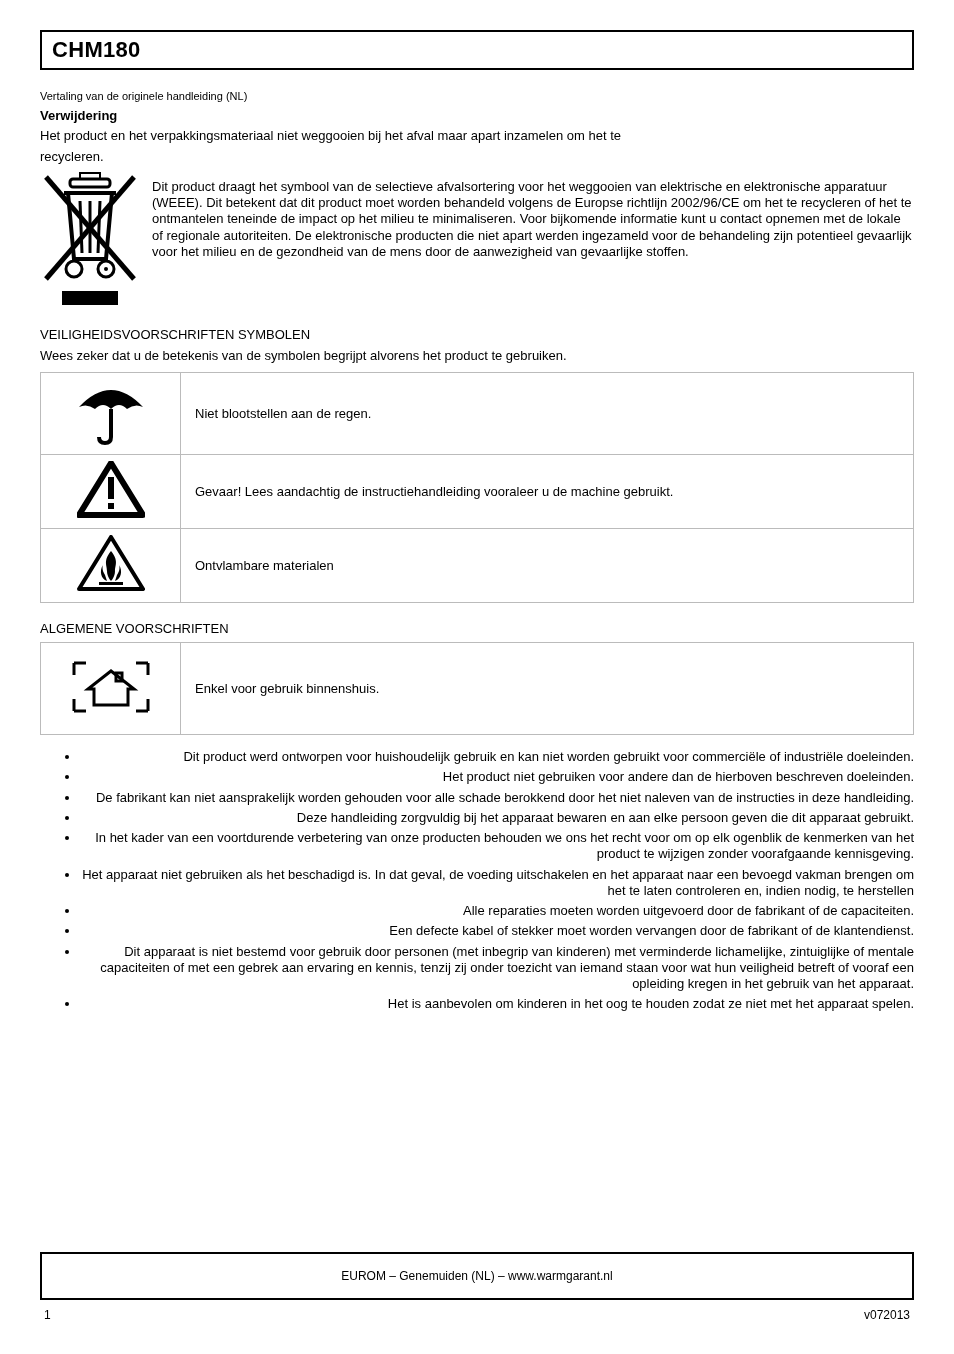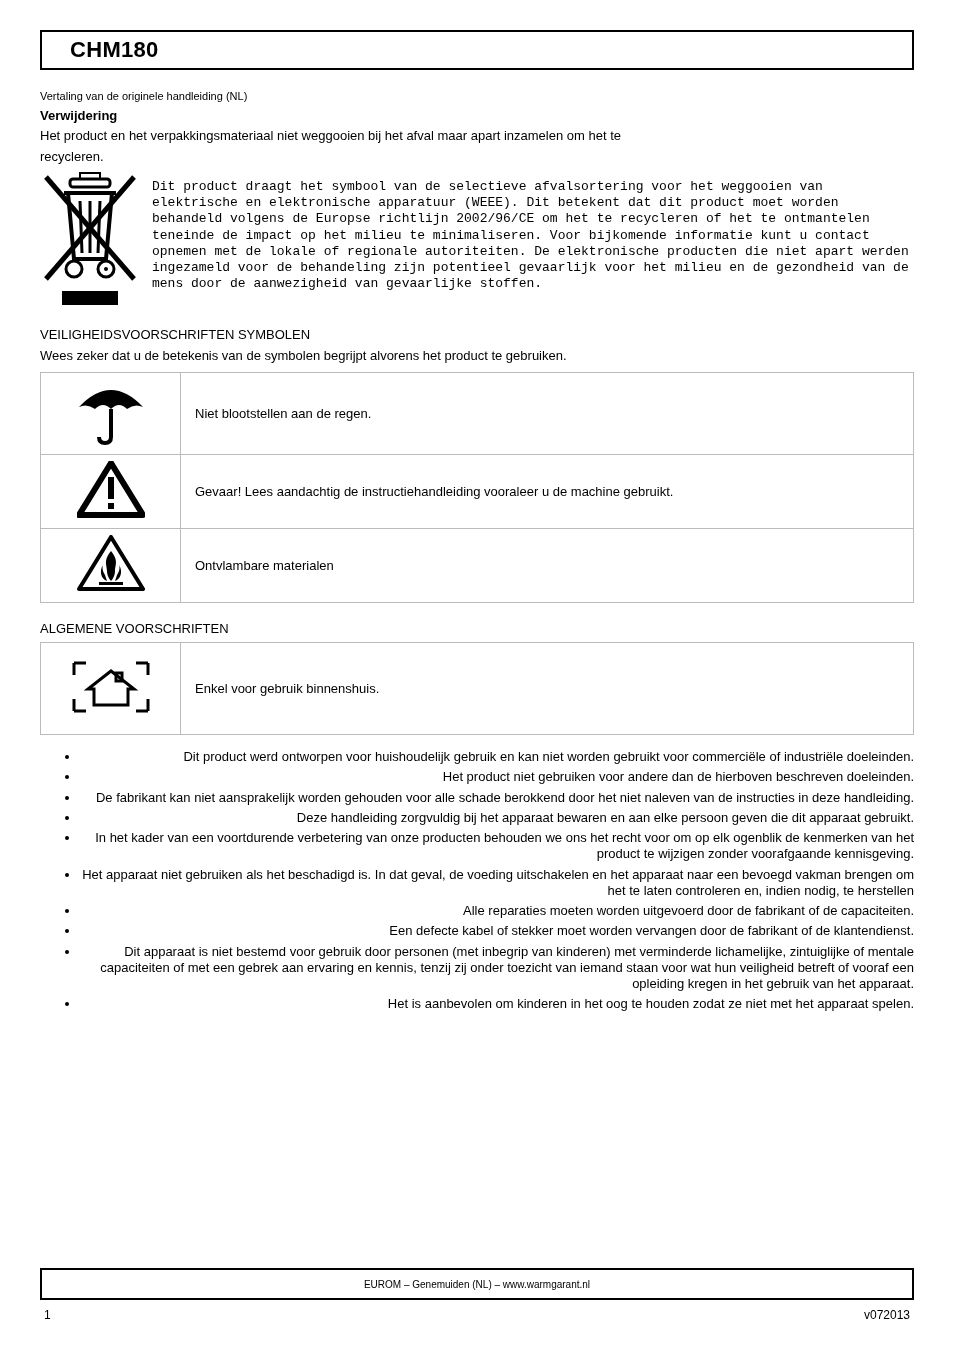--- a/index.html
+++ b/index.html
@@ -11,35 +11,34 @@
     color: #000;
     position: relative;
     padding: 30px 40px 0 40px;
   }
   .title-bar {
     border: 2px solid #000;
     height: 40px;
     width: 100%;
     display: flex;
     align-items: center;
-    padding: 0 28px;
+    padding: 0 10px;
     font-weight: bold;
     font-size: 22px;
     letter-spacing: 0.3px;
     margin-bottom: 20px;
   }
   .lang-header {
     font-size: 11px;
     margin-bottom: 6px;
   }
   .disposal-block {
     display: flex;
     align-items: flex-start;
     gap: 12px;
-    font-family: Liberation Mono, monospace;
   }
   .weee-icon { flex: 0 0 100px; }
   .weee-svg { display: block; }
   .disposal-text { font-size: 13px; line-height: 1.25; padding-top: 10px; }
   .sec-heading {
     font-size: 13px;
     margin-top: 18px;
     margin-bottom: 6px;
     font-weight: normal;
   }
@@ -87,25 +86,25 @@
     font-size: 13px;
     line-height: 1.25;
   }
   ul.bullets li { margin-bottom: 4px; text-align: right; }
   .footer-bar {
     position: absolute;
     left: 40px;
     right: 40px;
     bottom: 54px;
     border: 2px solid #000;
-    height: 32px;
+    height: 48px;
     display: flex;
     align-items: center;
     justify-content: center;
-    font-size: 10px;
+    font-size: 12px;
   }
   .page-footer {
     position: absolute;
     left: 0; right: 0;
     bottom: 32px;
     display: flex;
     justify-content: space-between;
     padding: 0 44px;
     font-size: 12px;
   }

